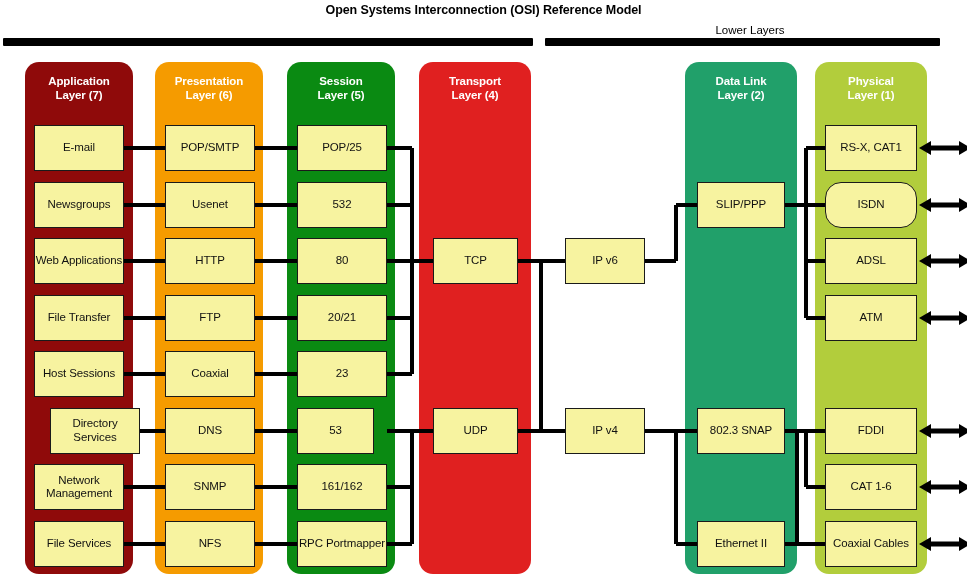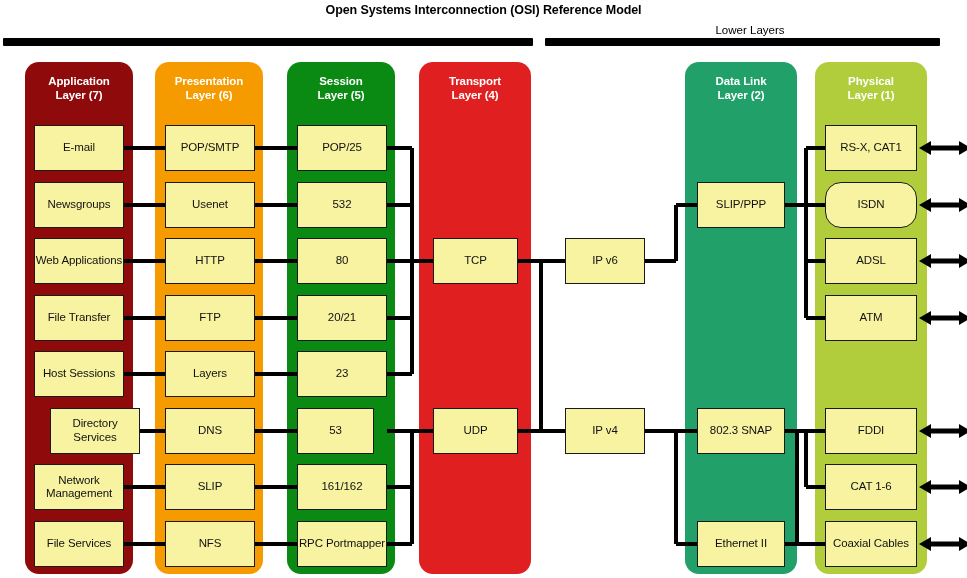--- a/index.html
+++ b/index.html
@@ -146,23 +146,23 @@
       <div class="pbox" style="left: 34px; top: 238px; width: 90px; height: 46px;">Web Applications</div>
       <div class="pbox" style="left: 34px; top: 294.5px; width: 90px; height: 46px;">File Transfer</div>
       <div class="pbox" style="left: 34px; top: 351px; width: 90px; height: 46px;">Host Sessions</div>
       <div class="pbox" style="left: 50px; top: 407.5px; width: 90px; height: 46px;">Directory Services</div>
       <div class="pbox" style="left: 34px; top: 464px; width: 90px; height: 46px;">Network Management</div>
       <div class="pbox" style="left: 34px; top: 520.5px; width: 90px; height: 46px;">File Services</div>
       <div class="pbox" style="left: 165px; top: 125px; width: 90px; height: 46px;">POP/SMTP</div>
       <div class="pbox" style="left: 165px; top: 181.5px; width: 90px; height: 46px;">Usenet</div>
       <div class="pbox" style="left: 165px; top: 238px; width: 90px; height: 46px;">HTTP</div>
       <div class="pbox" style="left: 165px; top: 294.5px; width: 90px; height: 46px;">FTP</div>
-      <div class="pbox" style="left: 165px; top: 351px; width: 90px; height: 46px;">Layers</div>
+      <div class="pbox" style="left: 165px; top: 351px; width: 90px; height: 46px;">Coaxial</div>
       <div class="pbox" style="left: 165px; top: 407.5px; width: 90px; height: 46px;">DNS</div>
-      <div class="pbox" style="left: 165px; top: 464px; width: 90px; height: 46px;">SLIP</div>
+      <div class="pbox" style="left: 165px; top: 464px; width: 90px; height: 46px;">SNMP</div>
       <div class="pbox" style="left: 165px; top: 520.5px; width: 90px; height: 46px;">NFS</div>
       <div class="pbox" style="left: 297px; top: 125px; width: 90px; height: 46px;">POP/25</div>
       <div class="pbox" style="left: 297px; top: 181.5px; width: 90px; height: 46px;">532</div>
       <div class="pbox" style="left: 297px; top: 238px; width: 90px; height: 46px;">80</div>
       <div class="pbox" style="left: 297px; top: 294.5px; width: 90px; height: 46px;">20/21</div>
       <div class="pbox" style="left: 297px; top: 351px; width: 90px; height: 46px;">23</div>
       <div class="pbox" style="left: 297px; top: 407.5px; width: 77px; height: 46px;">53</div>
       <div class="pbox" style="left: 297px; top: 464px; width: 90px; height: 46px;">161/162</div>
       <div class="pbox" style="left: 297px; top: 520.5px; width: 90px; height: 46px;">RPC Portmapper</div>
       <div class="pbox" style="left: 433px; top: 238px; width: 85px; height: 46px;">TCP</div>

